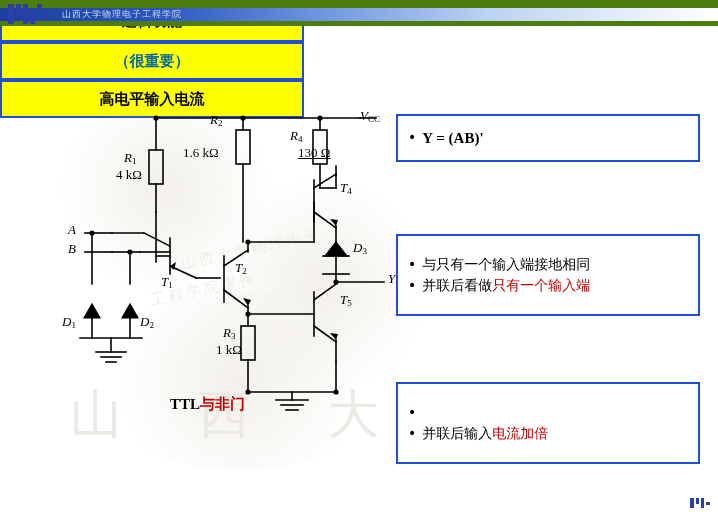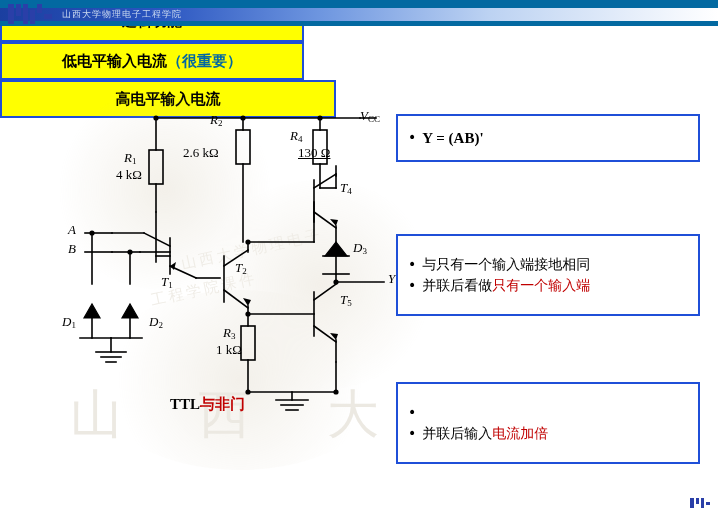--- a/index.html
+++ b/index.html
@@ -6,21 +6,21 @@
   body{
     width:718px;height:512px;background:#ffffff;
     font-family:"Liberation Sans","DejaVu Sans",sans-serif;
     position:relative;overflow:hidden;
   }
   .page{position:absolute;inset:0;}
 
   
   .header-band{
     position:absolute;left:0;top:0;width:718px;height:26px;
-    background:#0369a1;overflow:hidden;
+    background:#4d7c0f;overflow:hidden;
   }
   .band-blue{
     position:absolute;left:0;top:8px;width:718px;height:13px;
     background:linear-gradient(to right,#1b3fa0 0%, #2a55c0 22%, #6f97e0 45%, #bcd2f2 68%, #ffffff 100%);
   }
   .band-logo{position:absolute;left:8px;top:2px;width:46px;height:24px;}
   .band-logo i{position:absolute;background:#2a3fa8;display:block;}
   .band-title{
     position:absolute;left:62px;top:8px;font-size:9px;color:#c9d8ef;
     letter-spacing:1px;white-space:nowrap;
@@ -230,21 +230,21 @@
     <div class="lbl" style="left:340px;top:38px;">
       <i>V</i><span class="sub">CC</span>
     </div>
     <div class="lbl" style="left:104px;top:80px;">
       <i>R</i><span class="sub">1</span>
     </div>
     <div class="lbl" style="left:96px;top:97px;">4 kΩ</div>
     <div class="lbl" style="left:190px;top:42px;">
       <i>R</i><span class="sub">2</span>
     </div>
-    <div class="lbl" style="left:163px;top:75px;">2.6 kΩ</div>
+    <div class="lbl" style="left:163px;top:75px;">1.6 kΩ</div>
     <div class="lbl" style="left:270px;top:58px;">
       <i>R</i><span class="sub">4</span>
     </div>
     <div class="lbl" style="left:278px;top:75px;text-decoration:underline;">130 Ω</div>
     <div class="lbl" style="left:203px;top:255px;">
       <i>R</i><span class="sub">3</span>
     </div>
     <div class="lbl" style="left:196px;top:272px;">1 kΩ</div>
 
     <div class="lbl" style="left:141px;top:204px;">
@@ -258,21 +258,21 @@
     </div>
     <div class="lbl" style="left:320px;top:222px;">
       <i>T</i><span class="sub">5</span>
     </div>
     <div class="lbl" style="left:333px;top:170px;">
       <i>D</i><span class="sub">3</span>
     </div>
     <div class="lbl" style="left:42px;top:244px;">
       <i>D</i><span class="sub">1</span>
     </div>
-    <div class="lbl" style="left:120px;top:244px;margin-left:9px;">
+    <div class="lbl" style="left:120px;top:244px;">
       <i>D</i><span class="sub">2</span>
     </div>
     <div class="lbl" style="left:48px;top:152px;">
       <i>A</i>
     </div>
     <div class="lbl" style="left:48px;top:171px;">
       <i>B</i>
     </div>
     <div class="lbl" style="left:368px;top:201px;">
       <i>Y</i>
@@ -287,35 +287,34 @@
     <span>逻辑功能</span>
   </div>
   <div class="panel-body" style="position:absolute;left:396px;top:114px;width:304px;height:48px;">
     <div class="bullet">
       <span class="dot">•</span>
       <span><b>Y = (AB)'</b></span>
     </div>
   </div>
 
   <div class="panel-head" style="left:396px;top:190px;width:304px;height:38px;">
-    <span>低电平输入电流</span>
       <span class="red">（很重要）</span>
   </div>
   <div class="panel-body" style="position:absolute;left:396px;top:234px;width:304px;height:82px;">
     <div class="bullet">
       <span class="dot">•</span>
       <span>与只有一个输入端接地相同</span>
     </div>
     <div class="bullet">
       <span class="dot">•</span>
       <span><span>并联后看做</span><span class="red">只有一个输入端</span></span>
     </div>
   </div>
 
-  <div class="panel-head" style="left:396px;top:338px;width:336px;height:38px;">
+  <div class="panel-head" style="left:396px;top:338px;width:304px;height:38px;">
     <span>高电平输入电流</span>
   </div>
   <div class="panel-body" style="position:absolute;left:396px;top:382px;width:304px;height:82px;">
     <div class="bullet">
       <span class="dot">•</span>
     </div>
     <div class="bullet">
       <span class="dot">•</span>
       <span><span>并联后输入</span><span class="red">电流加倍</span></span>
     </div>

